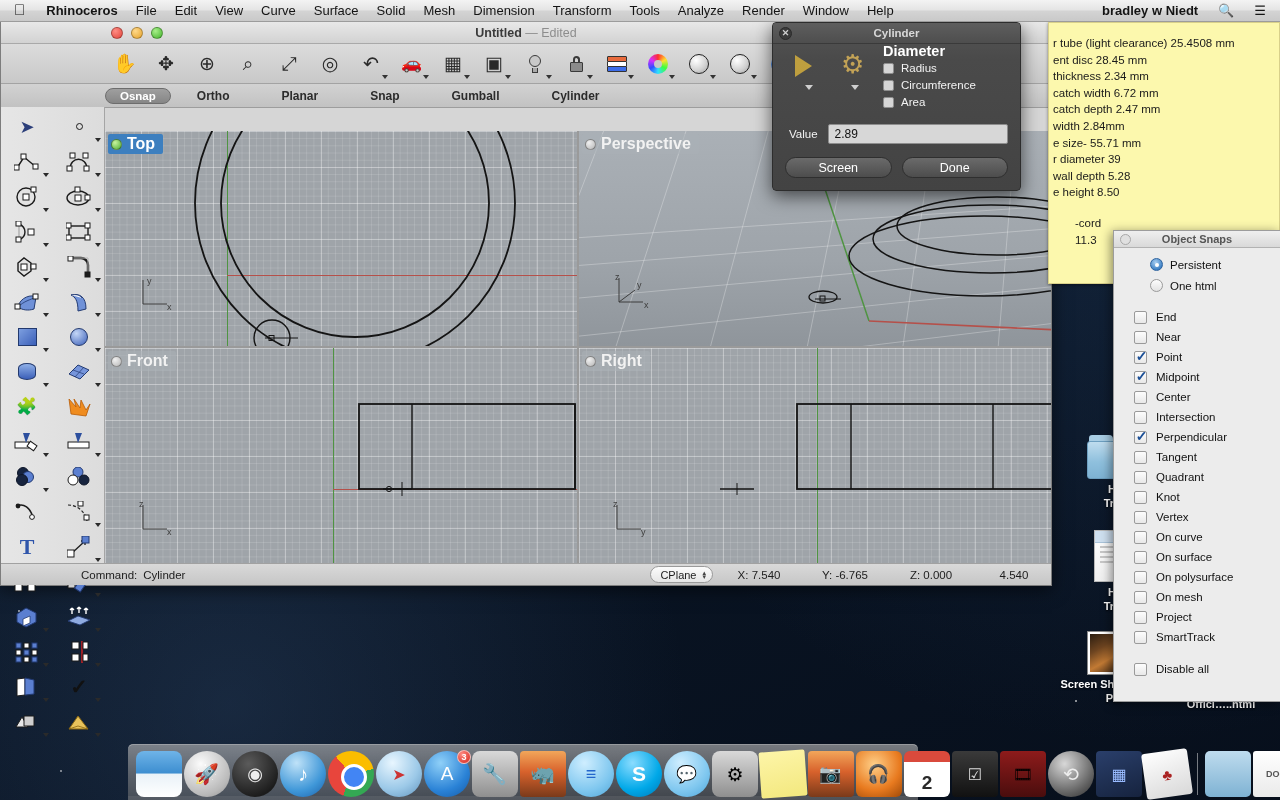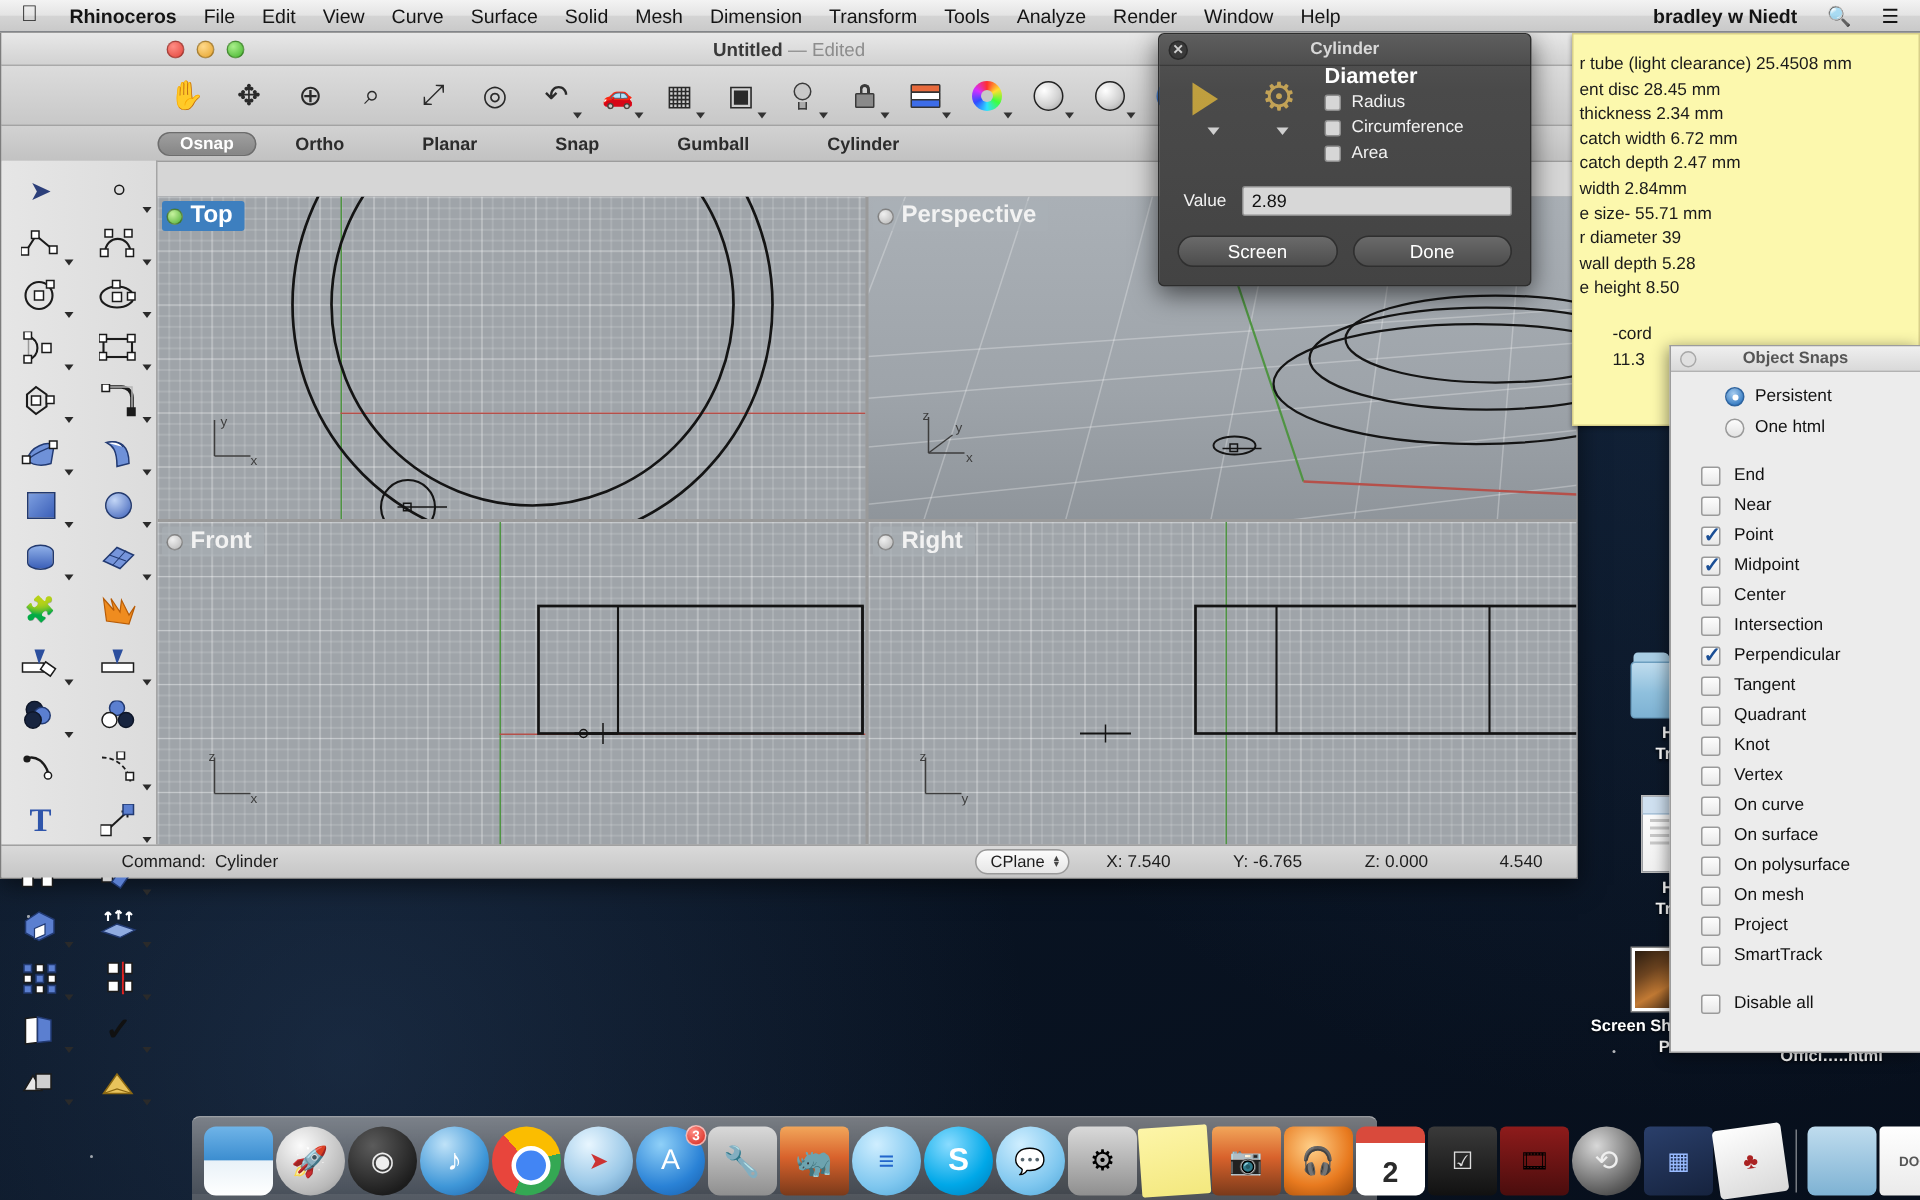--- a/index.html
+++ b/index.html
@@ -329,21 +329,21 @@
   #osnap-panel .ptitle {
     height:17px; background:linear-gradient(180deg,#efefef,#d9d9d9);
     border-bottom:1px solid #b2b2b2;
     display:flex; align-items:center; justify-content:center;
     font-size:11px; color:#555; font-weight:bold; position:relative;
   }
   #osnap-panel .ptitle .pdot {
     position:absolute; left:6px; top:3px; width:11px; height:11px;
     border-radius:50%; background:#e0e0e0; border:1px solid #a8a8a8;
   }
-  .radio-row { display:flex; gap:7px; font-size:11.5px; color:#111; padding:4px 0 4px 36px; }
+  .radio-row { display:flex; align-items:center; gap:7px; font-size:11.5px; color:#111; padding:4px 0 4px 36px; }
   .radio {
     width:13px; height:13px; border-radius:50%;
     background:linear-gradient(180deg,#fdfdfd,#e2e2e2);
     border:1px solid #9a9a9a; position:relative;
   }
   .radio.sel {
     background:radial-gradient(circle at 42% 32%,#a7cdf0,#3b7fc4 74%);
     border-color:#2d639f;
   }
   .radio.sel::after {

